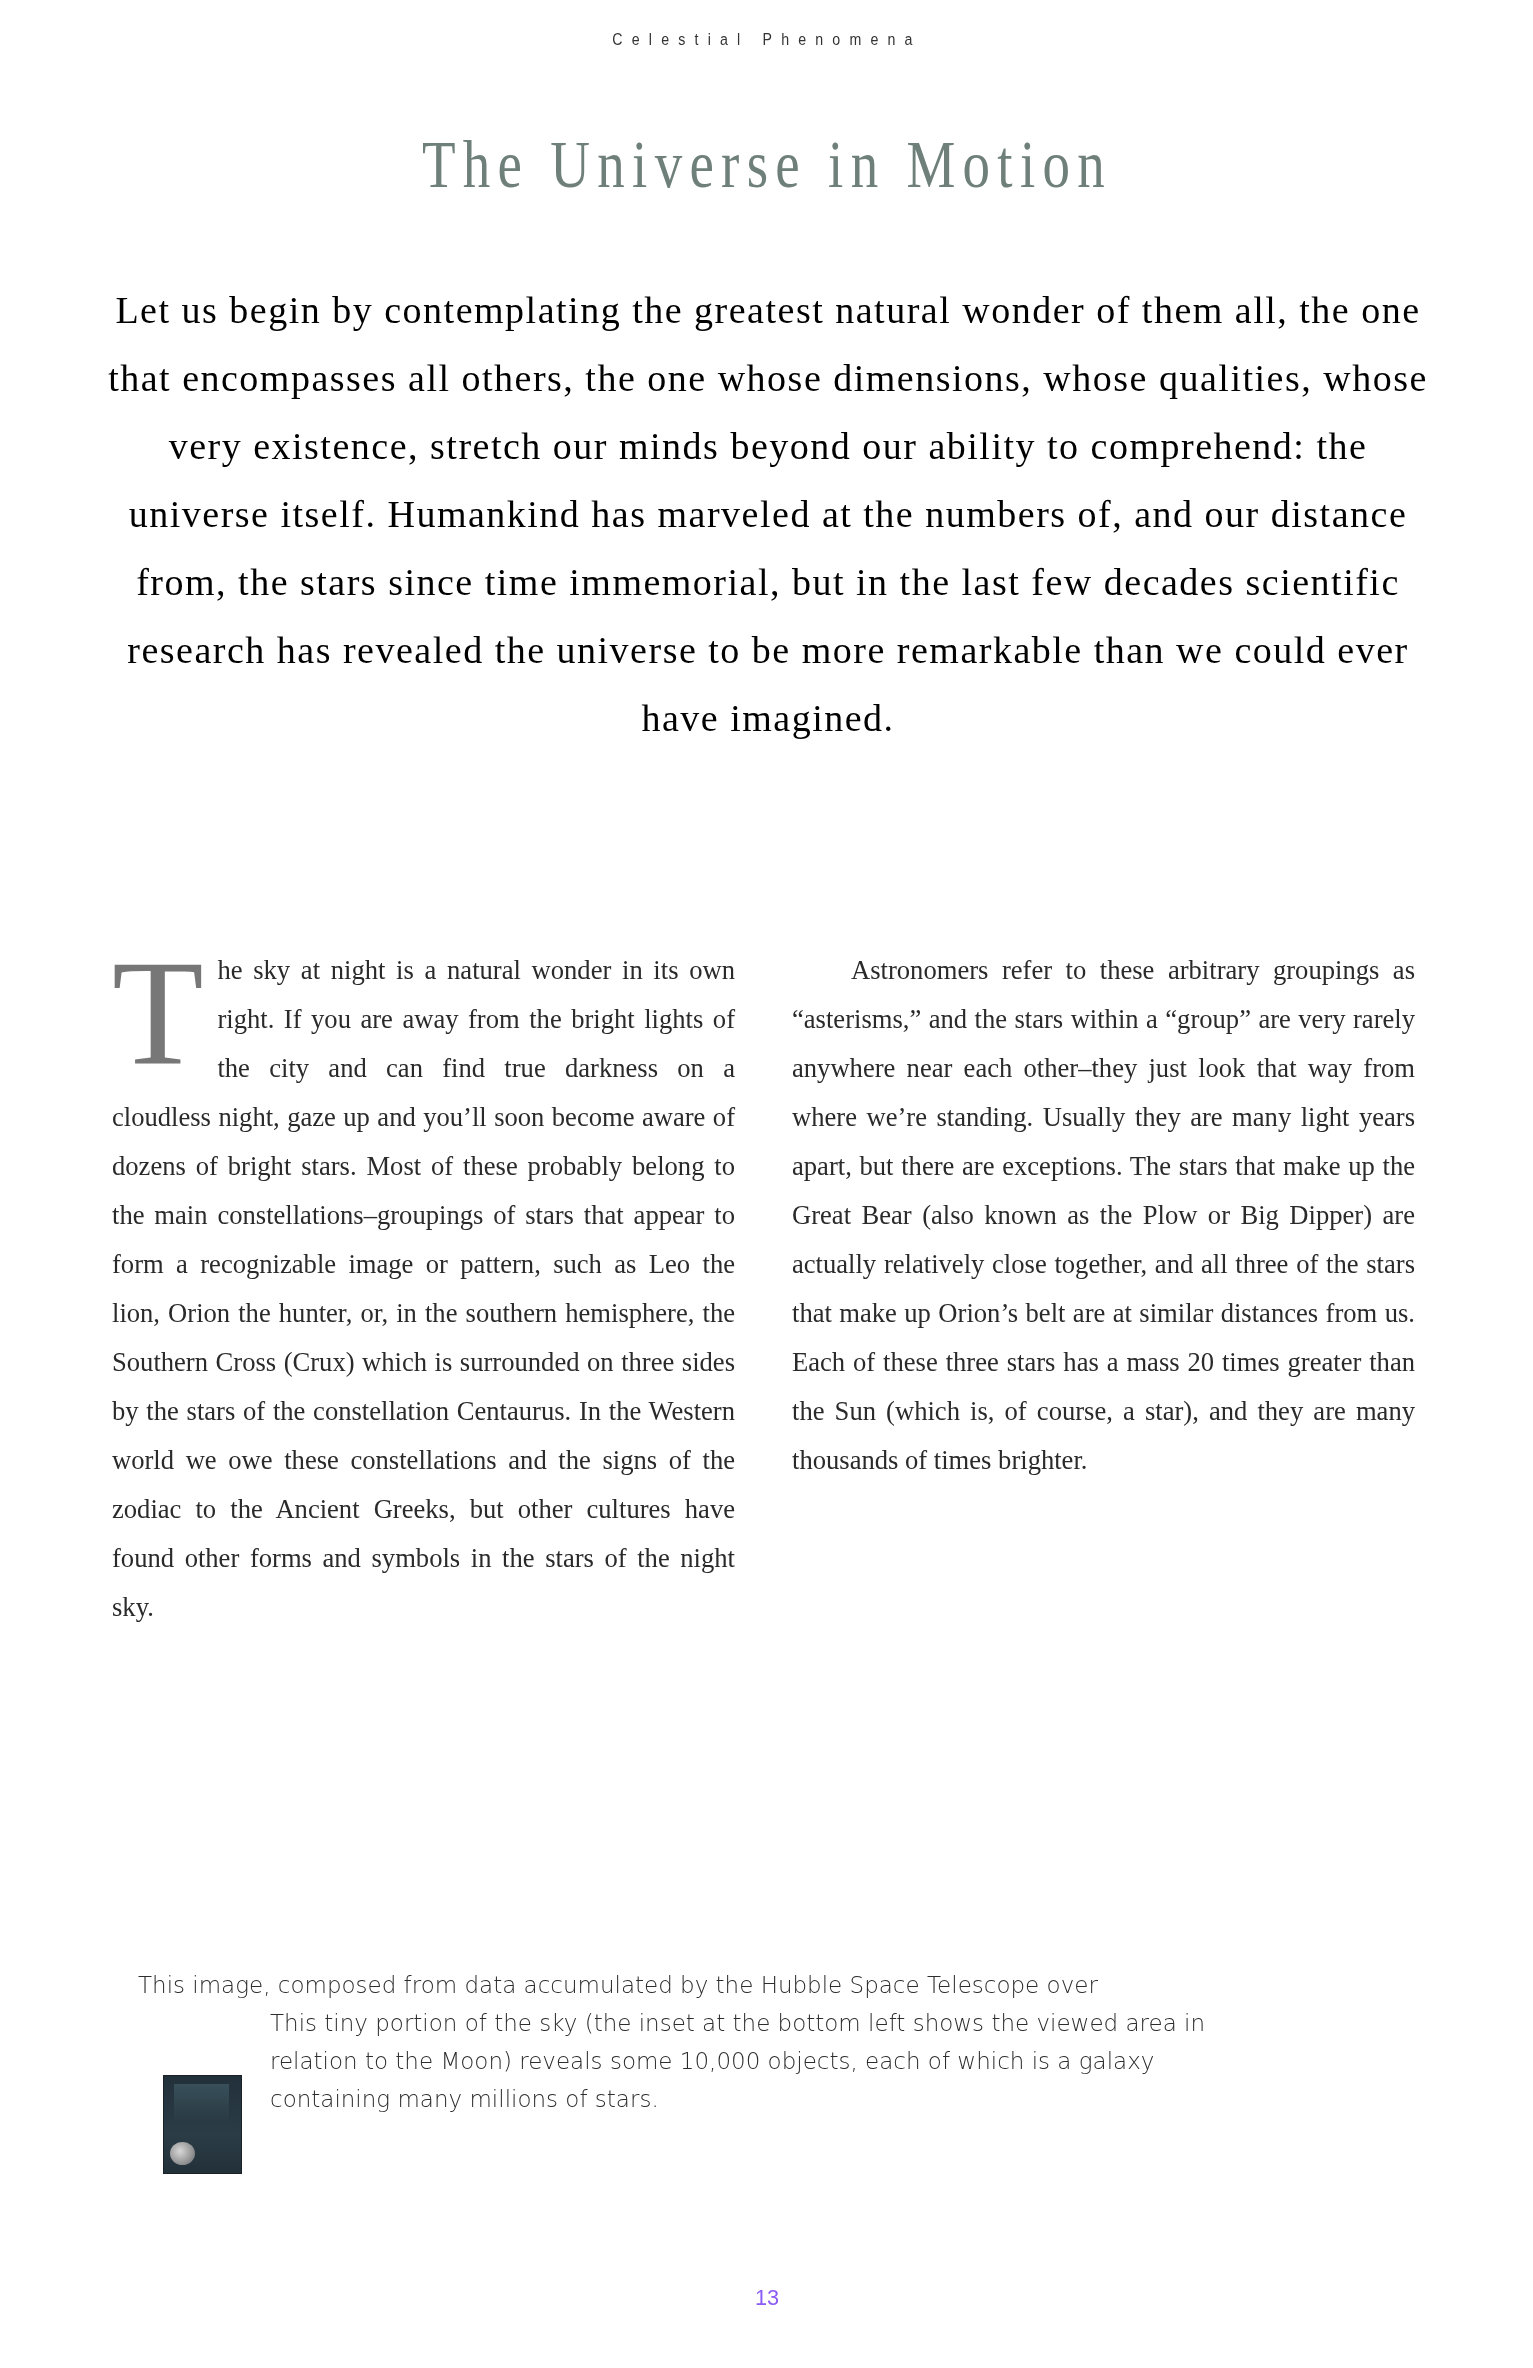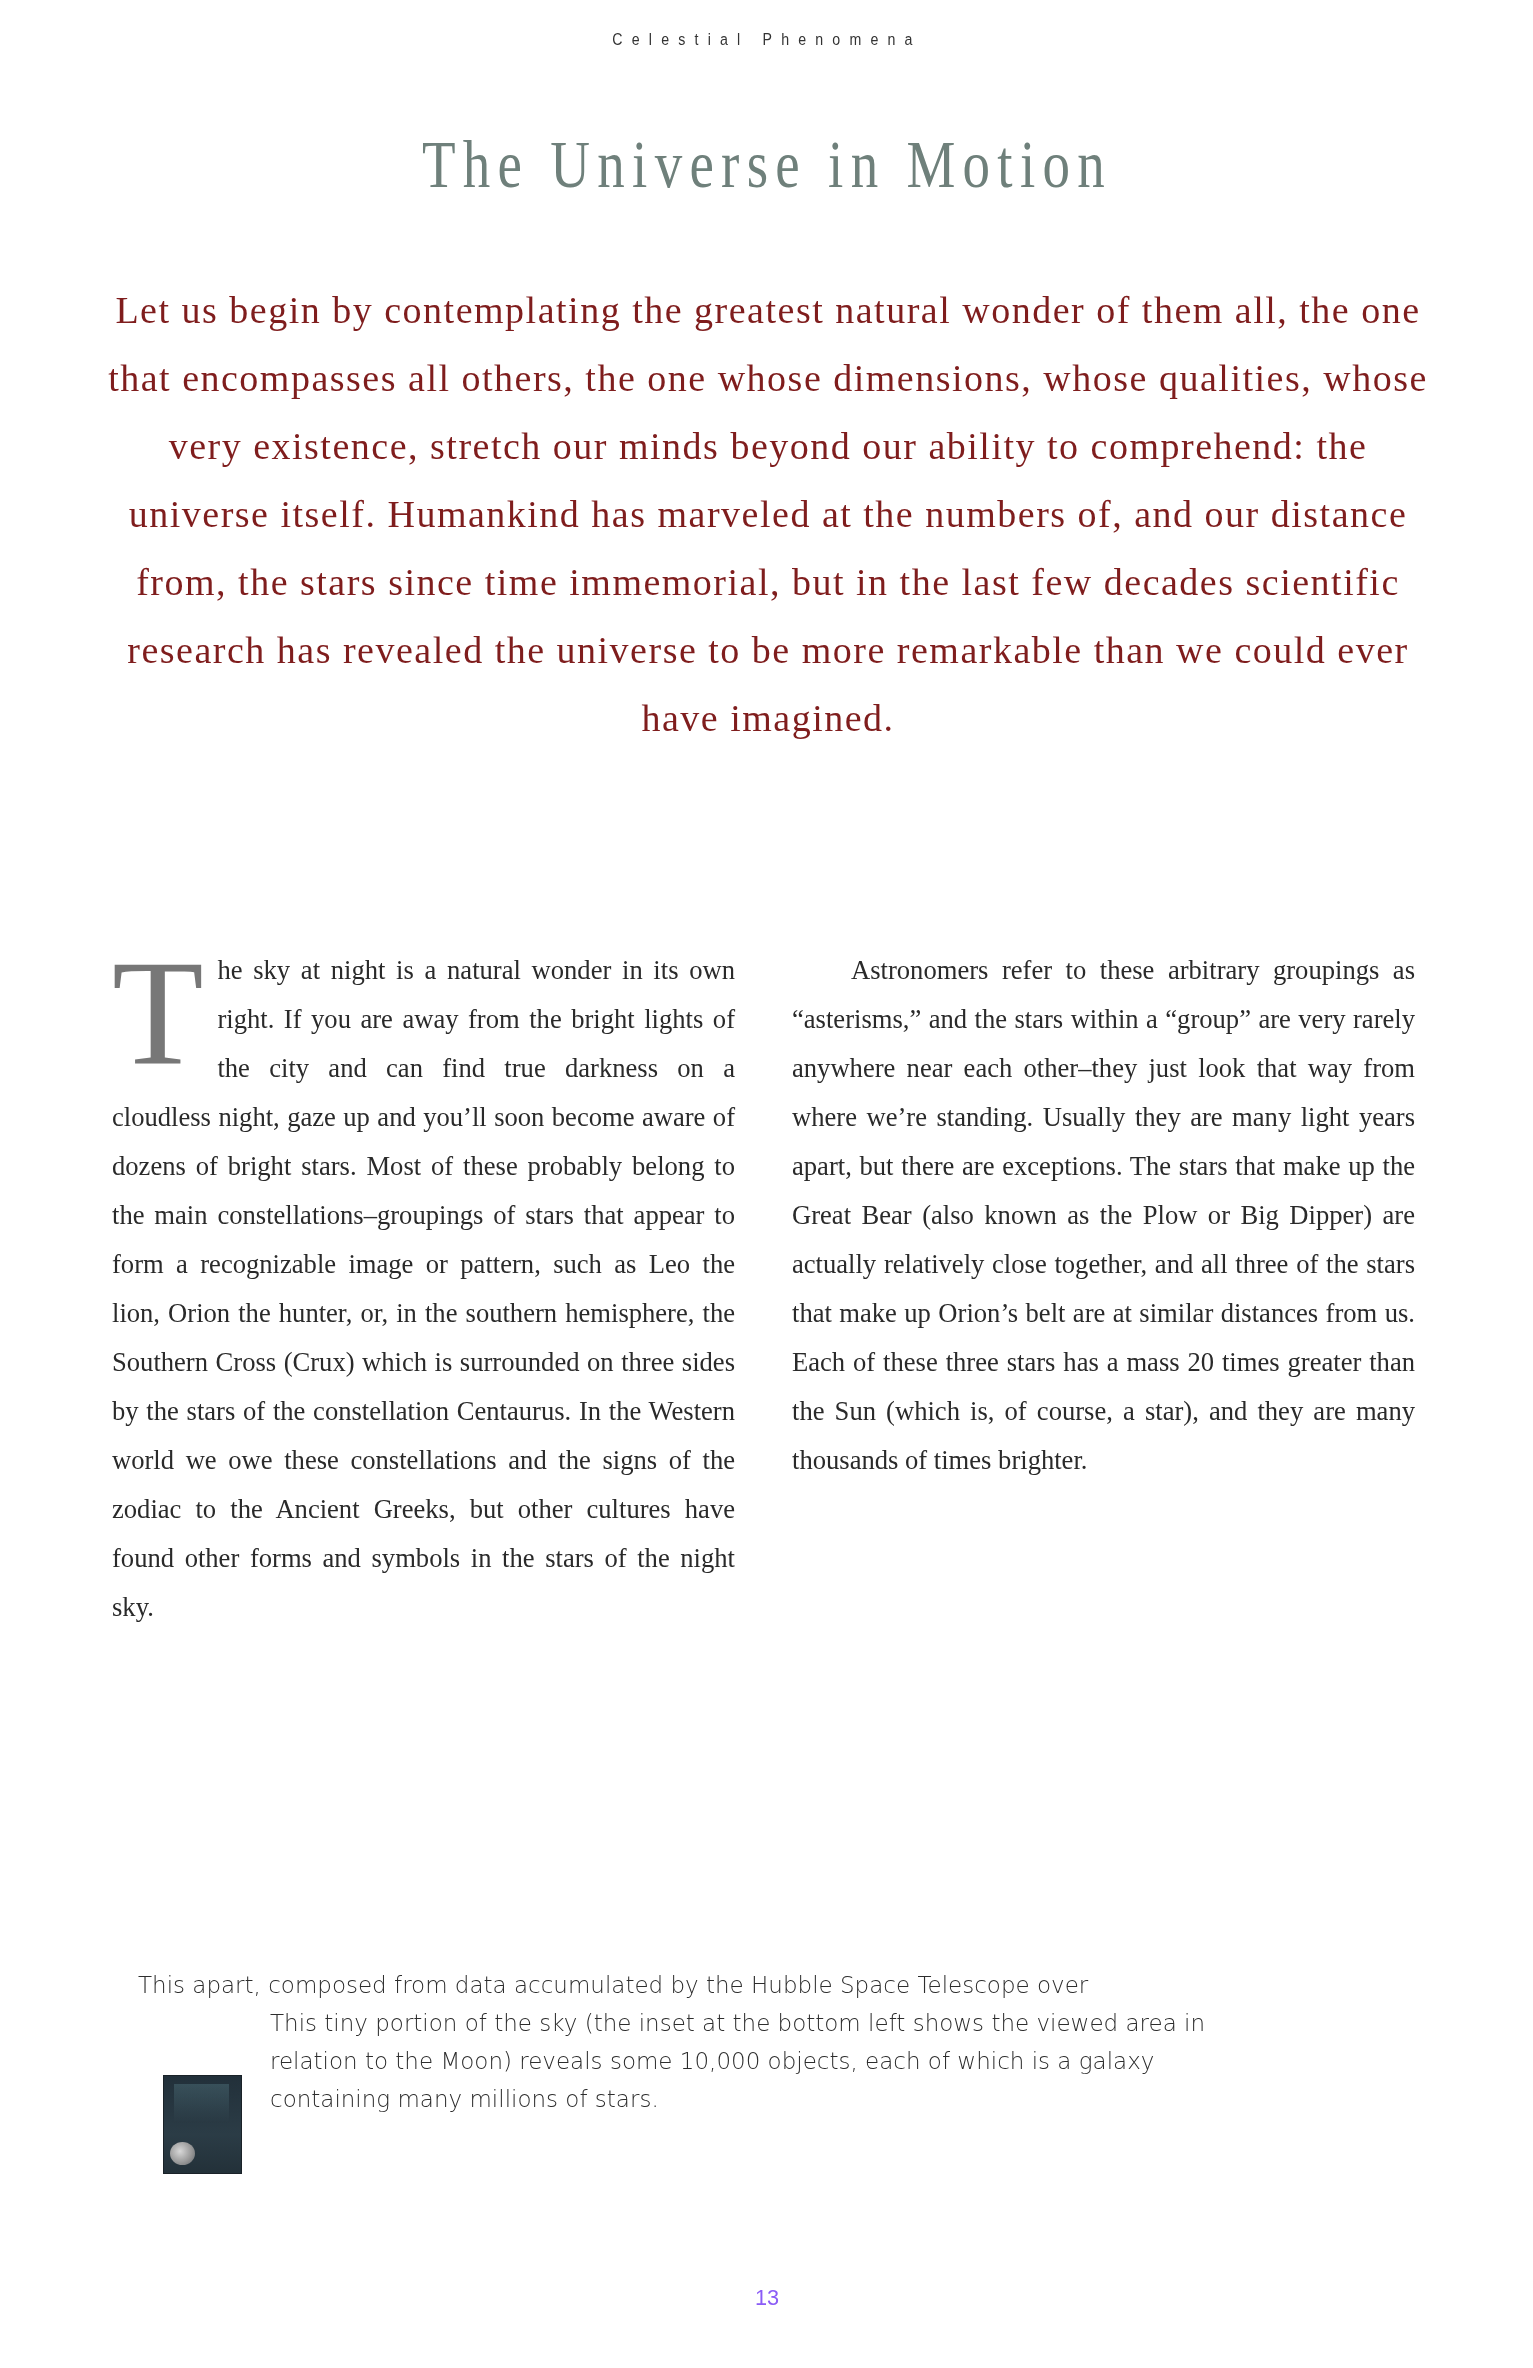--- a/index.html
+++ b/index.html
@@ -16,21 +16,21 @@
   .title {
     position: absolute; top: 126px; left: 0; width: 1534px; text-align: center;
     font-family: "Liberation Serif", "DejaVu Serif", serif;
     font-size: 67px; letter-spacing: 8.9px; color: #6f807b; font-weight: normal;
     transform: scaleX(0.82); transform-origin: center;
   }
 
   .intro {
     position: absolute; top: 276px; left: 108px; width: 1320px; text-align: center;
     font-family: "Liberation Serif", "DejaVu Serif", serif;
-    font-size: 38px; line-height: 68px; color: #7f1d1d; letter-spacing: 1.5px;
+    font-size: 38px; line-height: 68px; color: #000000; letter-spacing: 1.5px;
   }
   .intro p { margin: 0; }
 
   .col {
     position: absolute; top: 946px; width: 623px;
     font-family: "Liberation Serif", "DejaVu Serif", serif;
     font-size: 26.6px; line-height: 49px; color: #2a2a2a;
     text-align: justify; hyphens: manual;
   }
   .col p { margin: 0; }
@@ -85,21 +85,21 @@
 
   <div class="col col-left">
     <p><span class="dropcap">T</span><span>he sky at night is a natural wonder in its own right. If you are away from the bright lights of the city and can find true darkness on a cloudless night, gaze up and you’ll soon become aware of dozens of bright stars. Most of these probably belong to the main constellations–groupings of stars that appear to form a recognizable image or pattern, such as Leo the lion, Orion the hunter, or, in the southern hemi­sphere, the Southern Cross (Crux) which is surrounded on three sides by the stars of the constellation Centaurus. In the Western world we owe these constellations and the signs of the zodiac to the Ancient Greeks, but other cultures have found other forms and symbols in the stars of the night sky.</span></p>
   </div>
 
   <div class="col col-right">
     <p>Astronomers refer to these arbitrary groupings as “asterisms,” and the stars within a “group” are very rarely anywhere near each other–they just look that way from where we’re standing. Usually they are many light years apart, but there are exceptions. The stars that make up the Great Bear (also known as the Plow or Big Dipper) are actually relatively close together, and all three of the stars that make up Orion’s belt are at similar distances from us. Each of these three stars has a mass 20 times greater than the Sun (which is, of course, a star), and they are many thousands of times brighter.</p>
   </div>
 
   <div class="caption">
-    <p>This apart, composed from data accumulated by the Hubble Space Telescope over</p>
+    <p>This image, composed from data accumulated by the Hubble Space Telescope over</p>
     <p class="indent-block" style="width:965px;">This tiny portion of the sky (the inset at the bottom left shows the viewed area in relation to the Moon) reveals some 10,000 objects, each of which is a galaxy containing many millions of stars.</p>
   </div>
 
   <div class="thumb">
     <div class="deep-field"></div>
     <div class="moon"></div>
   </div>
 
   <div class="folio">13</div>
 

